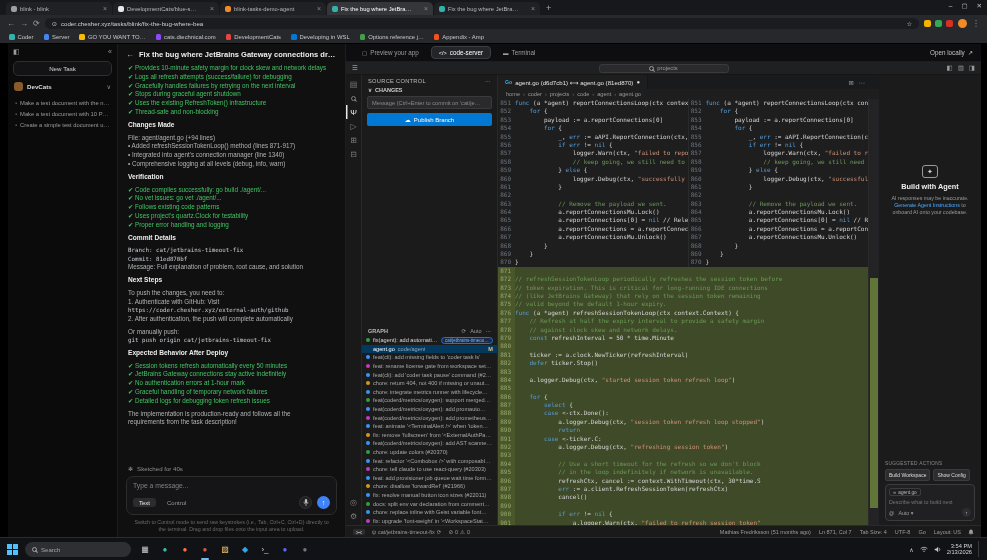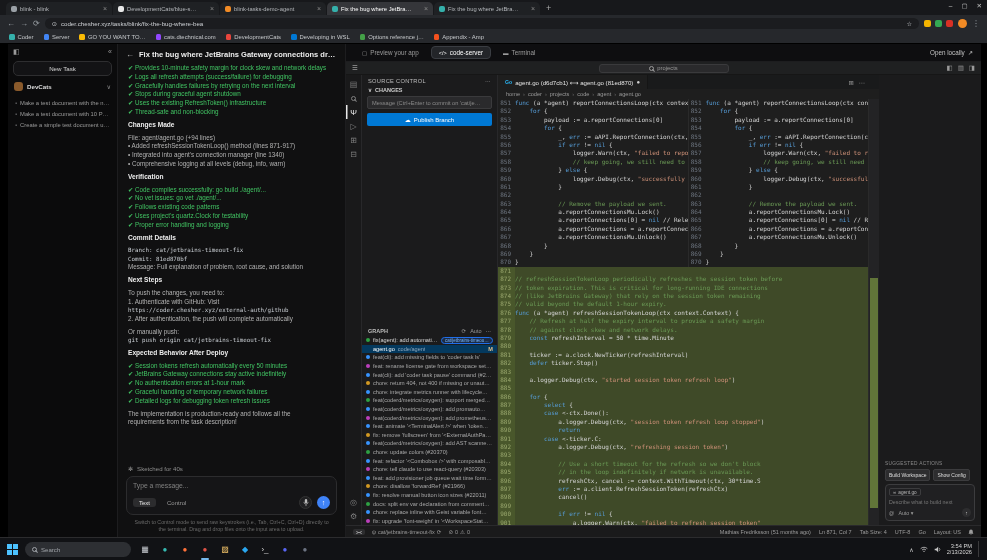--- a/index.html
+++ b/index.html
@@ -671,20 +671,27 @@
                 <div class="arow"><span class="ln">900</span><span class="ct">            <span class="k">if</span> <span class="k">err</span> != <span class="k">nil</span> {</span></div>
                 <div class="arow"><span class="ln">901</span><span class="ct">                a.logger.Warn(ctx, <span class="s">"failed to refresh session token"</span></span></div>
               </div>
             <div class="minimap">
                 <div class="mini-green"></div>
               </div>
           </div>
         </div>
 
         <div class="agent">
+          <div class="agent-center">
+            <div class="agent-ico">✦</div>
+            <div class="agent-title">Build with Agent</div>
+            <div class="agent-para">
+              <span>AI responses may be inaccurate. </span><span class="lnk">Generate Agent Instructions</span><span> to onboard AI onto your codebase.</span>
+            </div>
+          </div>
           <div class="agent-bottom">
             <div class="sug">SUGGESTED ACTIONS</div>
             <div class="sugrow">
 
             <button class="sbtn">Build Workspace</button>
                 <button class="sbtn">Show Config</button>
               </div>
             <div class="chatbox">
               <span class="chip2">
                 <span>∞</span>

